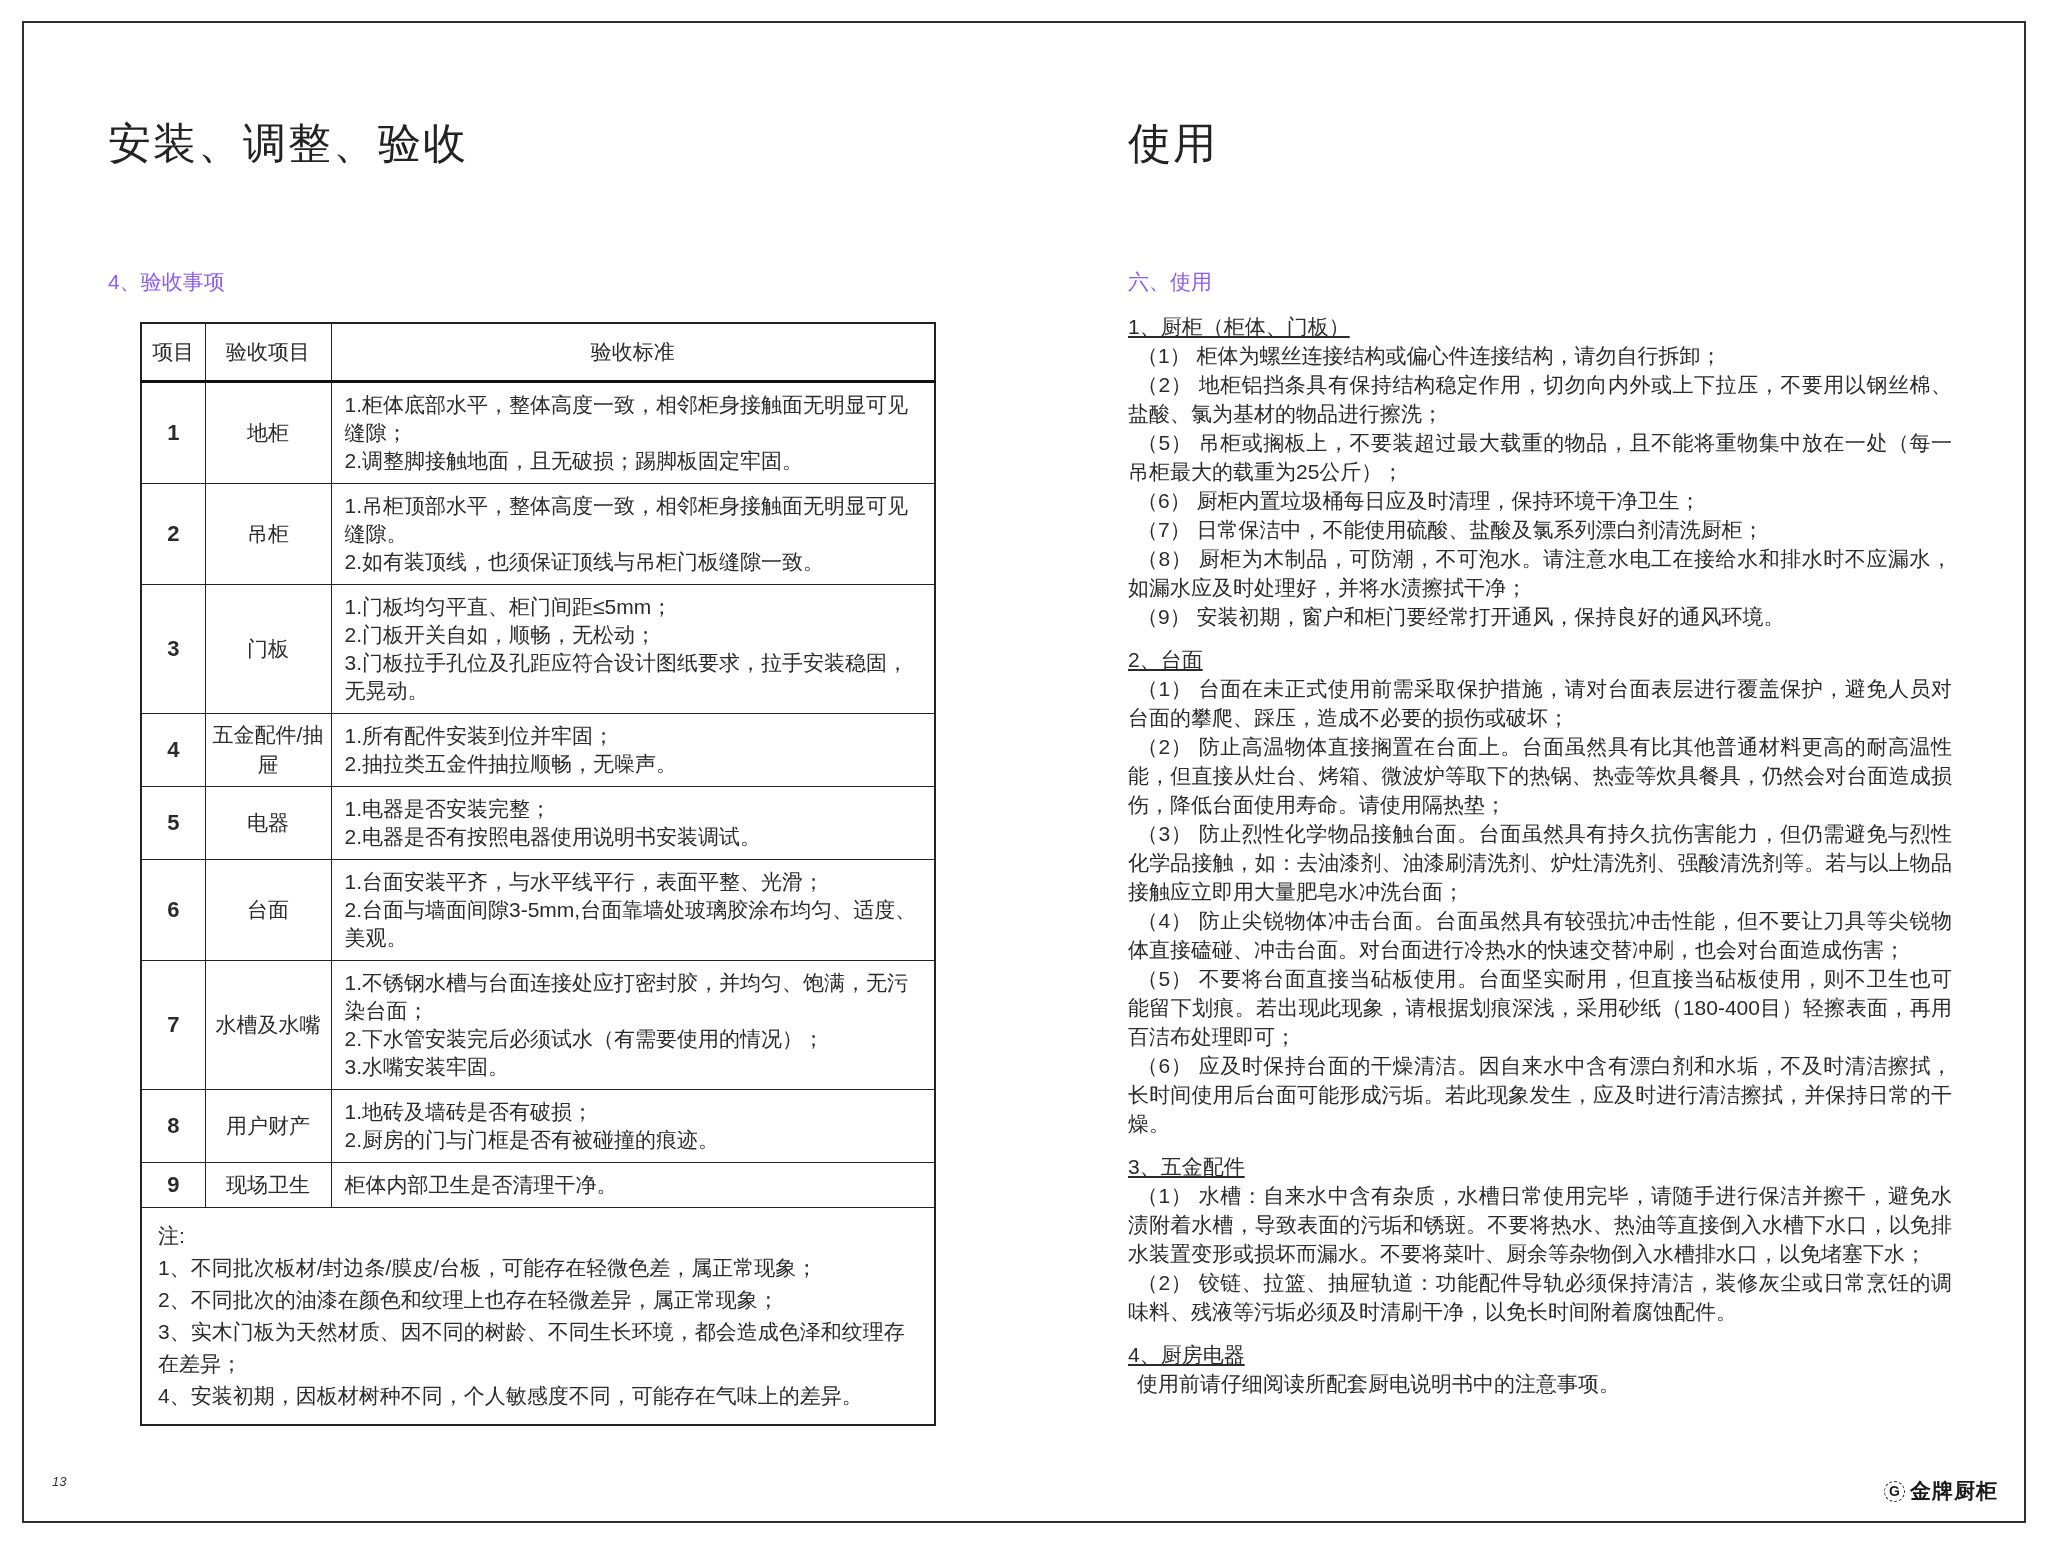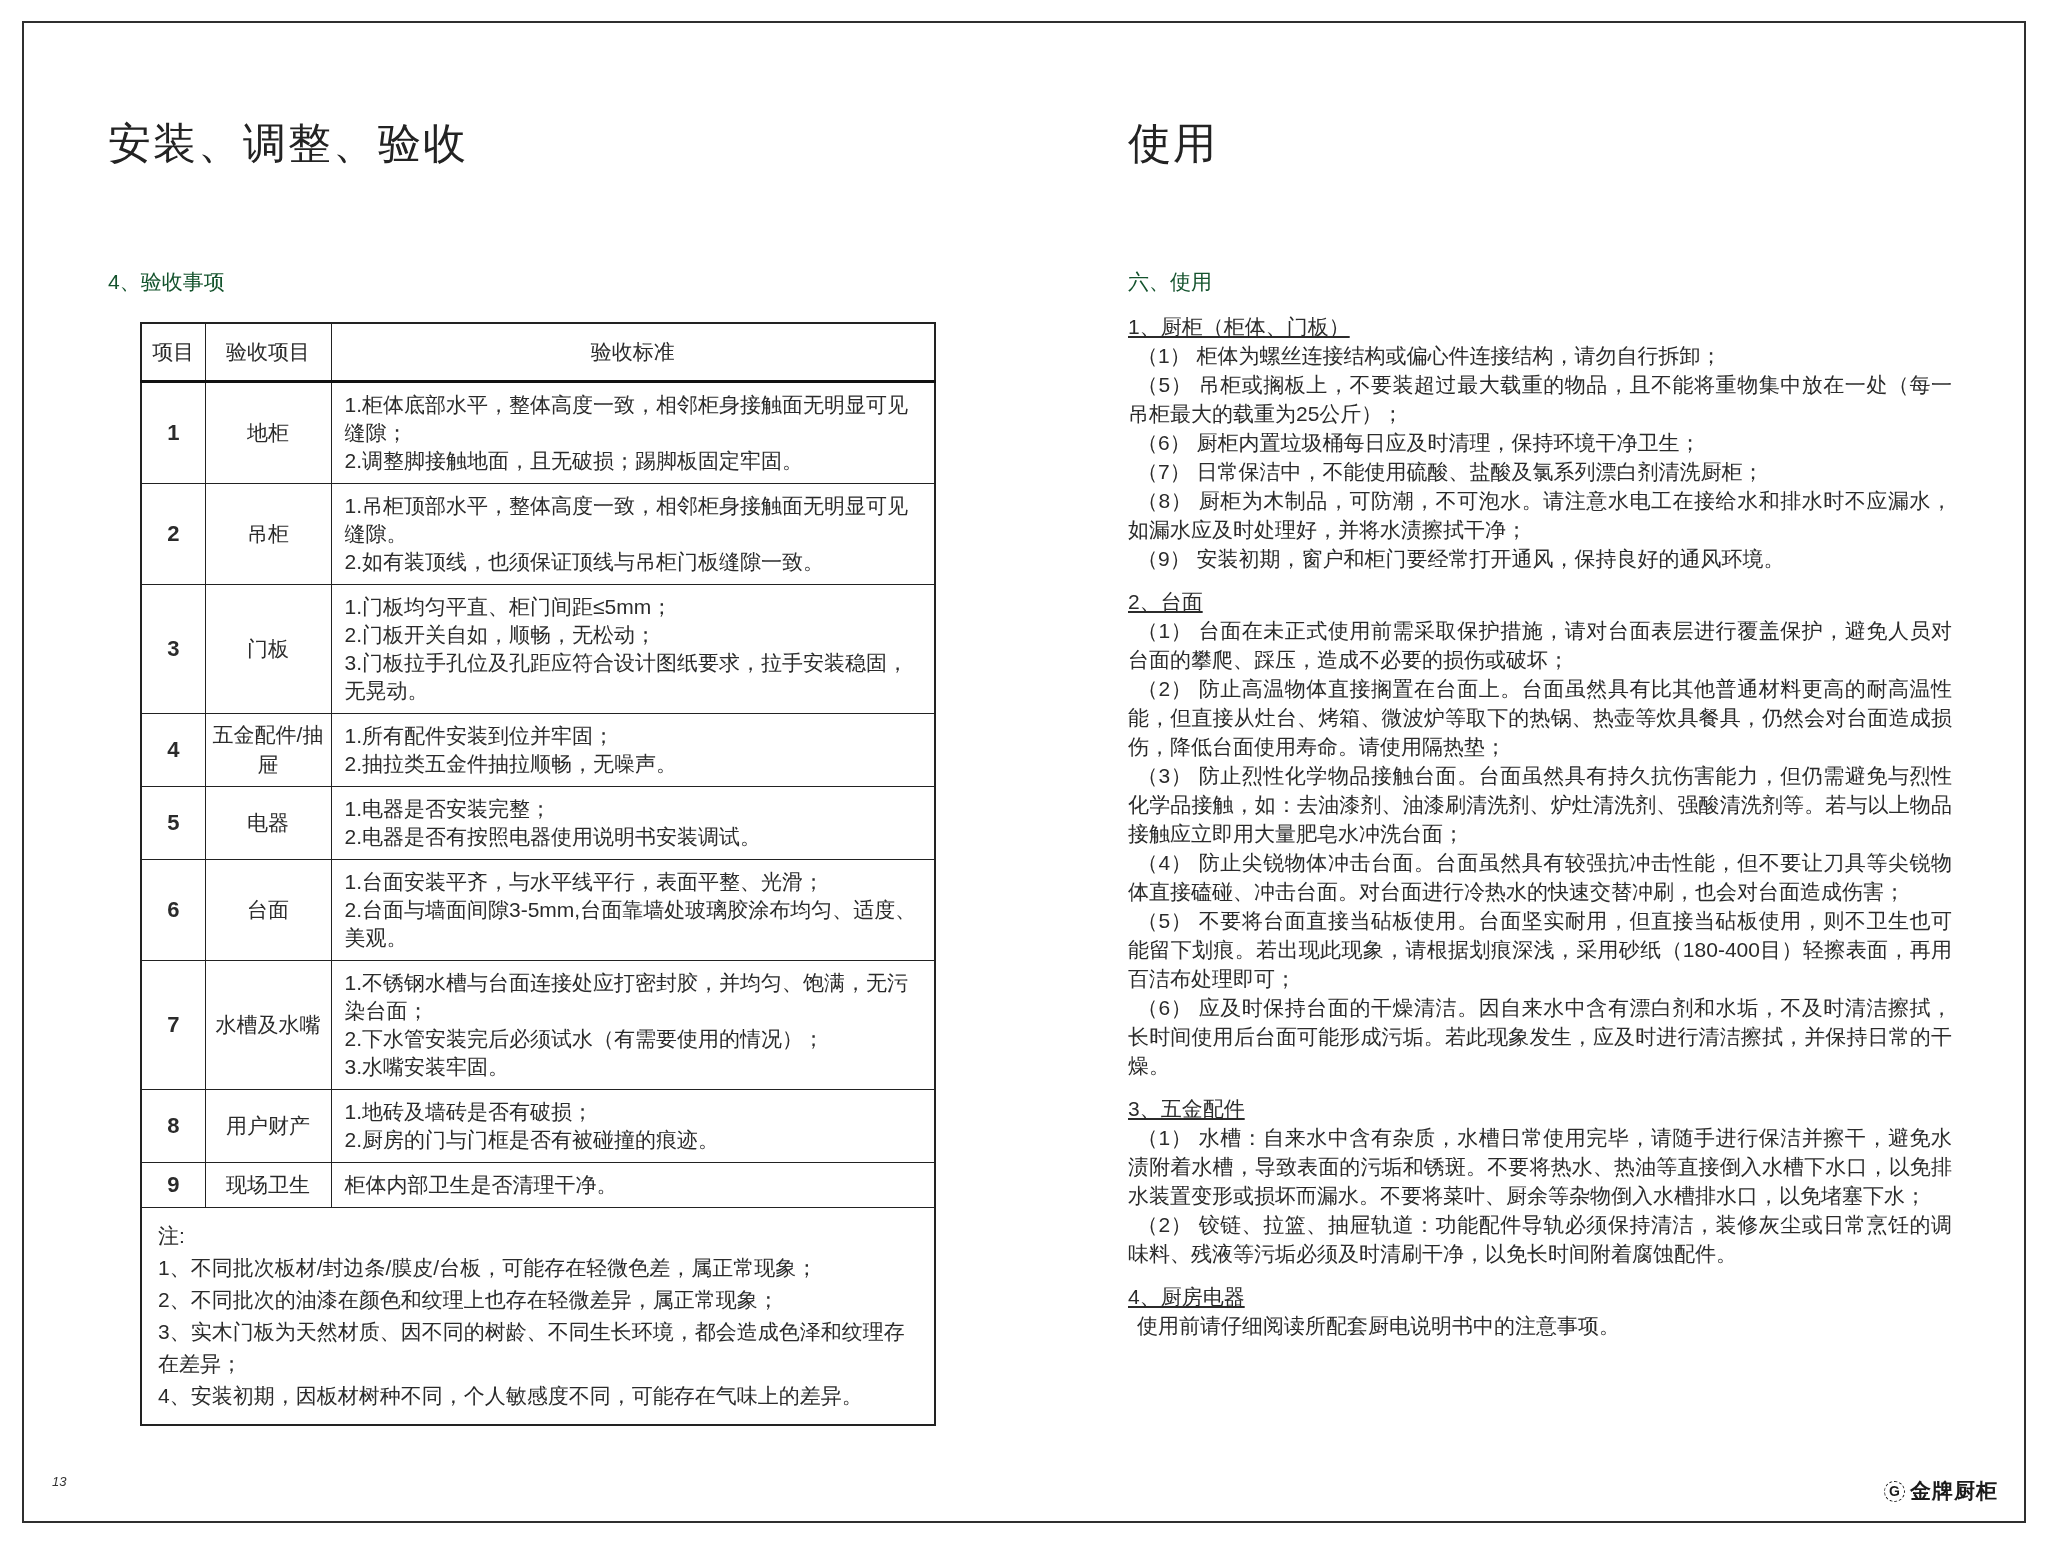--- a/index.html
+++ b/index.html
@@ -13,21 +13,21 @@
     border:2px solid #2f2f2f; box-sizing:border-box;
   }
   .page-title {
     position:absolute; top:120px; margin:0;
     font-size:43px; font-weight:500; letter-spacing:2px; color:#232323;
     line-height:1.1; white-space:nowrap;
   }
   .left-title  { left:108px; }
   .right-title { left:1128px; }
   .sec-label {
-    position:absolute; top:268px; font-size:21px; color:#14532d; white-space:nowrap;
+    position:absolute; top:268px; font-size:21px; color:#8b5cf6; white-space:nowrap;
   }
   .left-sec  { left:108px; }
   .right-sec { left:1128px; }
 
   
   table.acc {
     position:absolute; left:140px; top:322px; width:794px;
     border-collapse:collapse; table-layout:fixed;
     border:2px solid #222;
     font-size:21px; color:#2b2b2b;
@@ -176,20 +176,21 @@
     </tr>
   </tbody>
 </table>
 
 <h1 class="page-title right-title">使用</h1>
 <div class="sec-label right-sec">六、使用</div>
 
 <div class="usage" id="usage-sections">
     <div class="sec-heading">1、厨柜（柜体、门板）</div>
     <div class="para">（1） 柜体为螺丝连接结构或偏心件连接结构，请勿自行拆卸；</div>
+    <div class="para">（2） 地柜铝挡条具有保持结构稳定作用，切勿向内外或上下拉压，不要用以钢丝棉、盐酸、氯为基材的物品进行擦洗；</div>
     <div class="para">（5） 吊柜或搁板上，不要装超过最大载重的物品，且不能将重物集中放在一处（每一吊柜最大的载重为25公斤）；</div>
     <div class="para">（6） 厨柜内置垃圾桶每日应及时清理，保持环境干净卫生；</div>
     <div class="para">（7） 日常保洁中，不能使用硫酸、盐酸及氯系列漂白剂清洗厨柜；</div>
     <div class="para">（8） 厨柜为木制品，可防潮，不可泡水。请注意水电工在接给水和排水时不应漏水，如漏水应及时处理好，并将水渍擦拭干净；</div>
     <div class="para">（9） 安装初期，窗户和柜门要经常打开通风，保持良好的通风环境。</div>
     <div class="sec-heading">2、台面</div>
     <div class="para">（1） 台面在未正式使用前需采取保护措施，请对台面表层进行覆盖保护，避免人员对台面的攀爬、踩压，造成不必要的损伤或破坏；</div>
     <div class="para">（2） 防止高温物体直接搁置在台面上。台面虽然具有比其他普通材料更高的耐高温性能，但直接从灶台、烤箱、微波炉等取下的热锅、热壶等炊具餐具，仍然会对台面造成损伤，降低台面使用寿命。请使用隔热垫；</div>
     <div class="para">（3） 防止烈性化学物品接触台面。台面虽然具有持久抗伤害能力，但仍需避免与烈性化学品接触，如：去油漆剂、油漆刷清洗剂、炉灶清洗剂、强酸清洗剂等。若与以上物品接触应立即用大量肥皂水冲洗台面；</div>
     <div class="para">（4） 防止尖锐物体冲击台面。台面虽然具有较强抗冲击性能，但不要让刀具等尖锐物体直接磕碰、冲击台面。对台面进行冷热水的快速交替冲刷，也会对台面造成伤害；</div>

